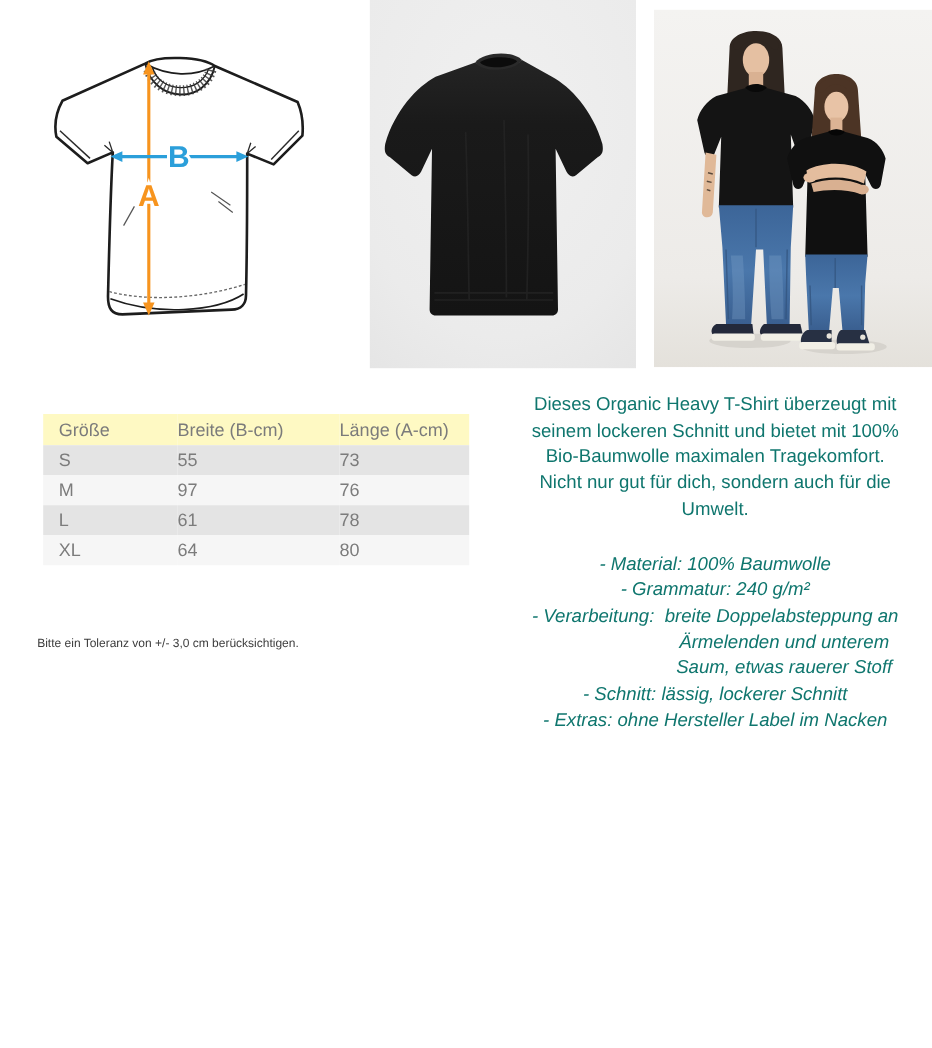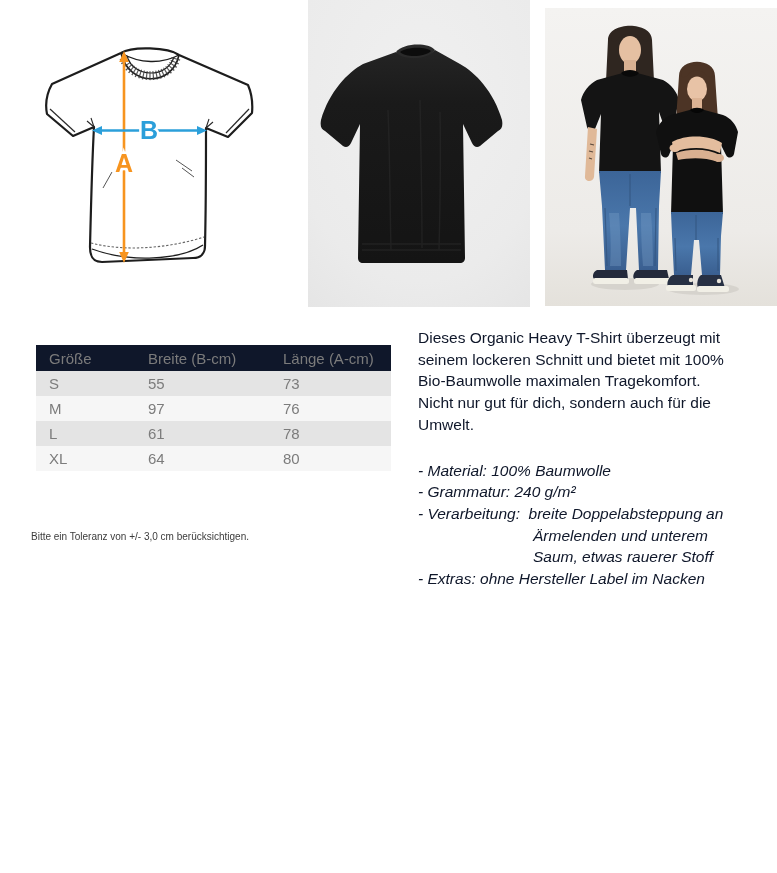--- a/index.html
+++ b/index.html
@@ -19,35 +19,35 @@
   #size-table{
     left:36px;top:345px;width:355px;
     border-collapse:collapse;table-layout:fixed;
     font-size:15px;color:#7c7c7c;
   }
   #size-table col.c1{width:112px;}
   #size-table col.c2{width:135px;}
   #size-table col.c3{width:108px;}
   #size-table th{
     font-weight:normal;text-align:left;height:26px;
-    padding:0 0 0 13px;background:#0f172a;color:#7b7b7b;
+    padding:0 0 0 13px;background:#fef9c3;color:#7b7b7b;
   }
   #size-table td{height:25px;padding:0 0 0 13px;}
   #size-table td:nth-child(2),#size-table th:nth-child(2),
   #size-table td:nth-child(3),#size-table th:nth-child(3){padding-left:0;}
   #size-table tr.odd{background:#e4e4e4;}
   #size-table tr.even{background:#f6f6f6;}
 
   #tolerance-note{
     left:31px;top:531px;width:370px;
     font-size:10px;color:#3c3c3c;
   }
 
   
-  #description-col{left:418px;top:327px;width:356px;color:#0f172a;}
+  #description-col{left:418px;top:327px;width:356px;color:#0f766e;text-align:center;}
   #description-col p{
     margin:0 0 24px 0;font-size:15.5px;line-height:21.7px;
     white-space:pre-line;
   }
   .detail-line{
     font-size:15.5px;line-height:21.7px;white-space:pre;font-style:italic;
   }
   .detail-line.indent{padding-left:115px;}
 </style>
 </head>
@@ -238,15 +238,16 @@
 seinem lockeren Schnitt und bietet mit 100%
 Bio-Baumwolle maximalen Tragekomfort.
 Nicht nur gut für dich, sondern auch für die
 Umwelt.</p>
   <div>
     <div class="detail-line">- Material: 100% Baumwolle</div>
     <div class="detail-line">- Grammatur: 240 g/m²</div>
     <div class="detail-line">- Verarbeitung:  breite Doppelabsteppung an</div>
     <div class="detail-line indent">Ärmelenden und unterem</div>
     <div class="detail-line indent">Saum, etwas rauerer Stoff</div>
+    <div class="detail-line">- Schnitt: lässig, lockerer Schnitt</div>
     <div class="detail-line">- Extras: ohne Hersteller Label im Nacken</div>
   </div>
 </div>
 
 </body></html>

